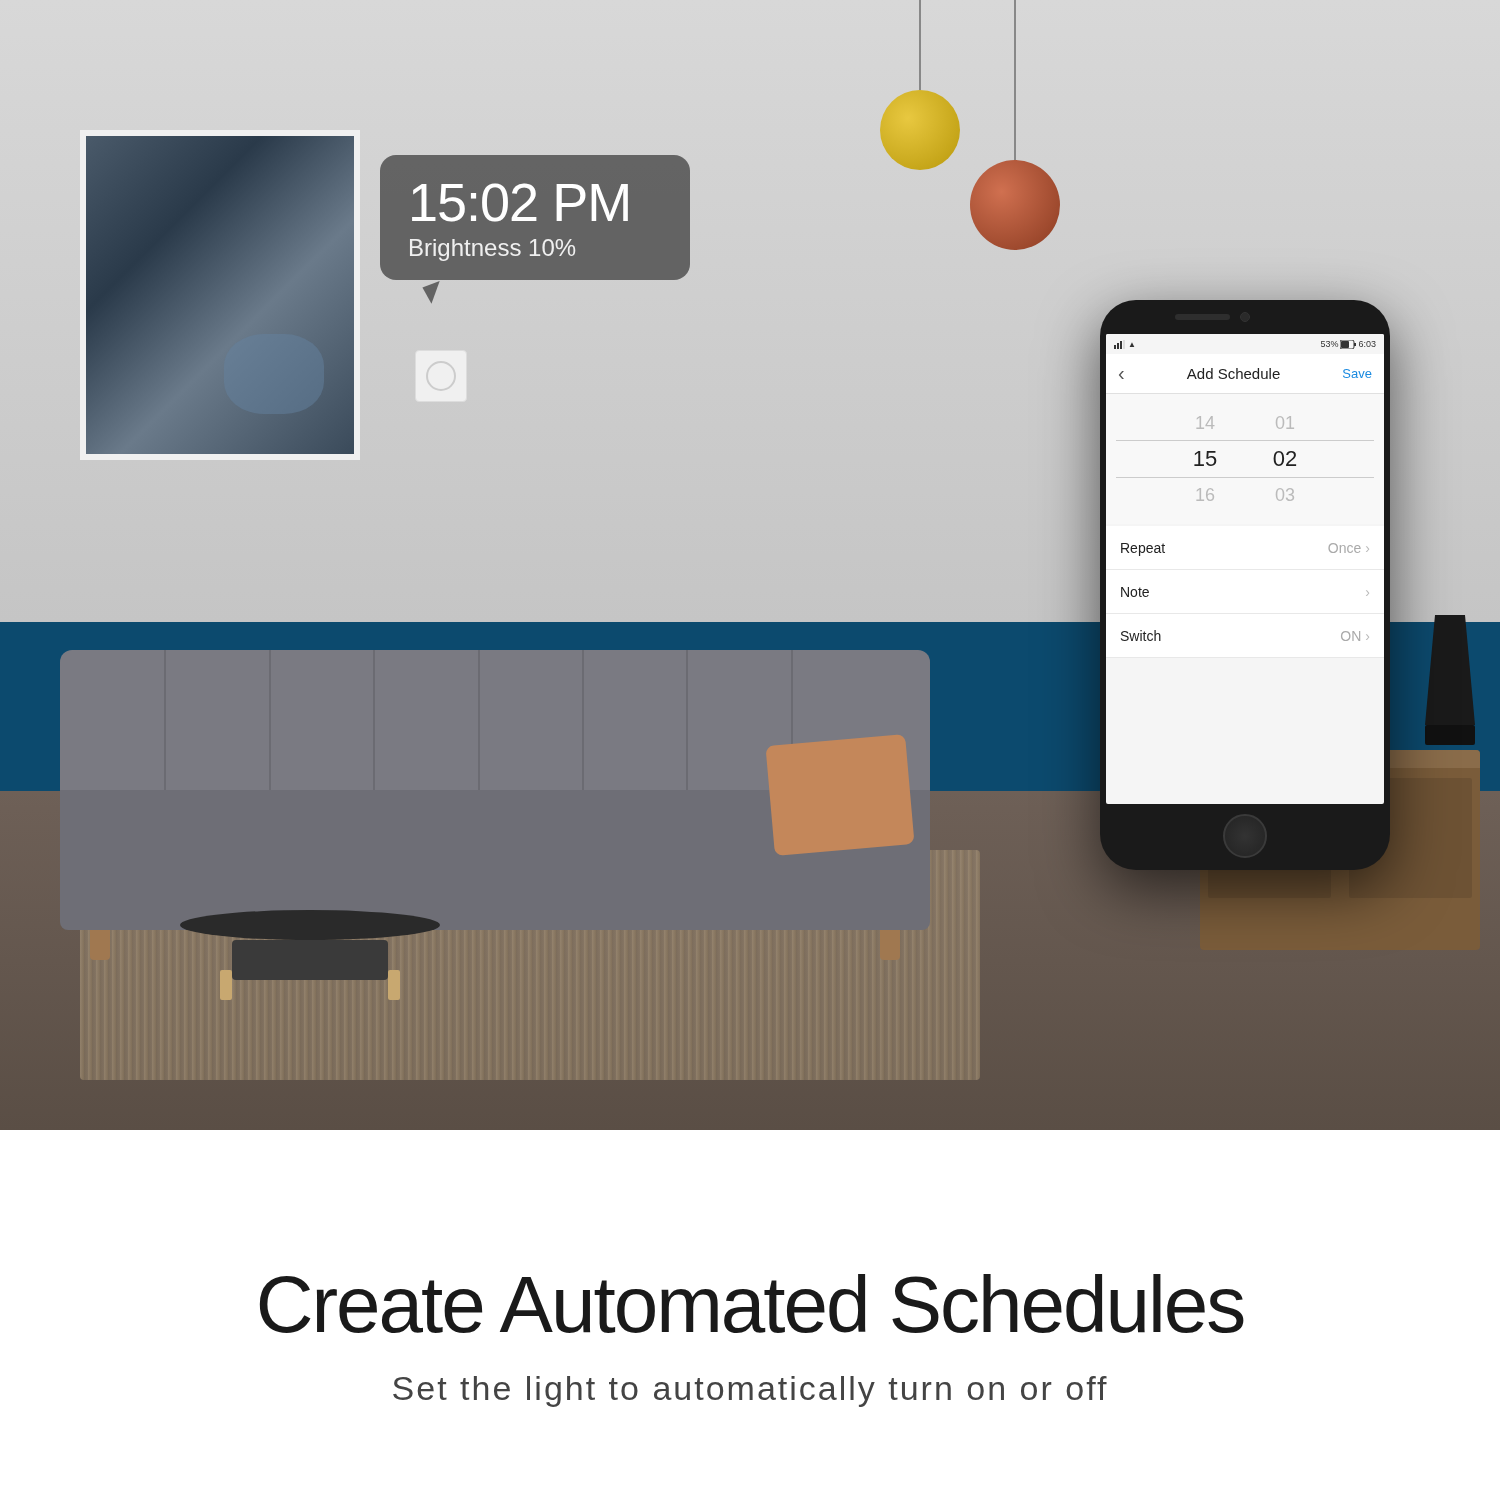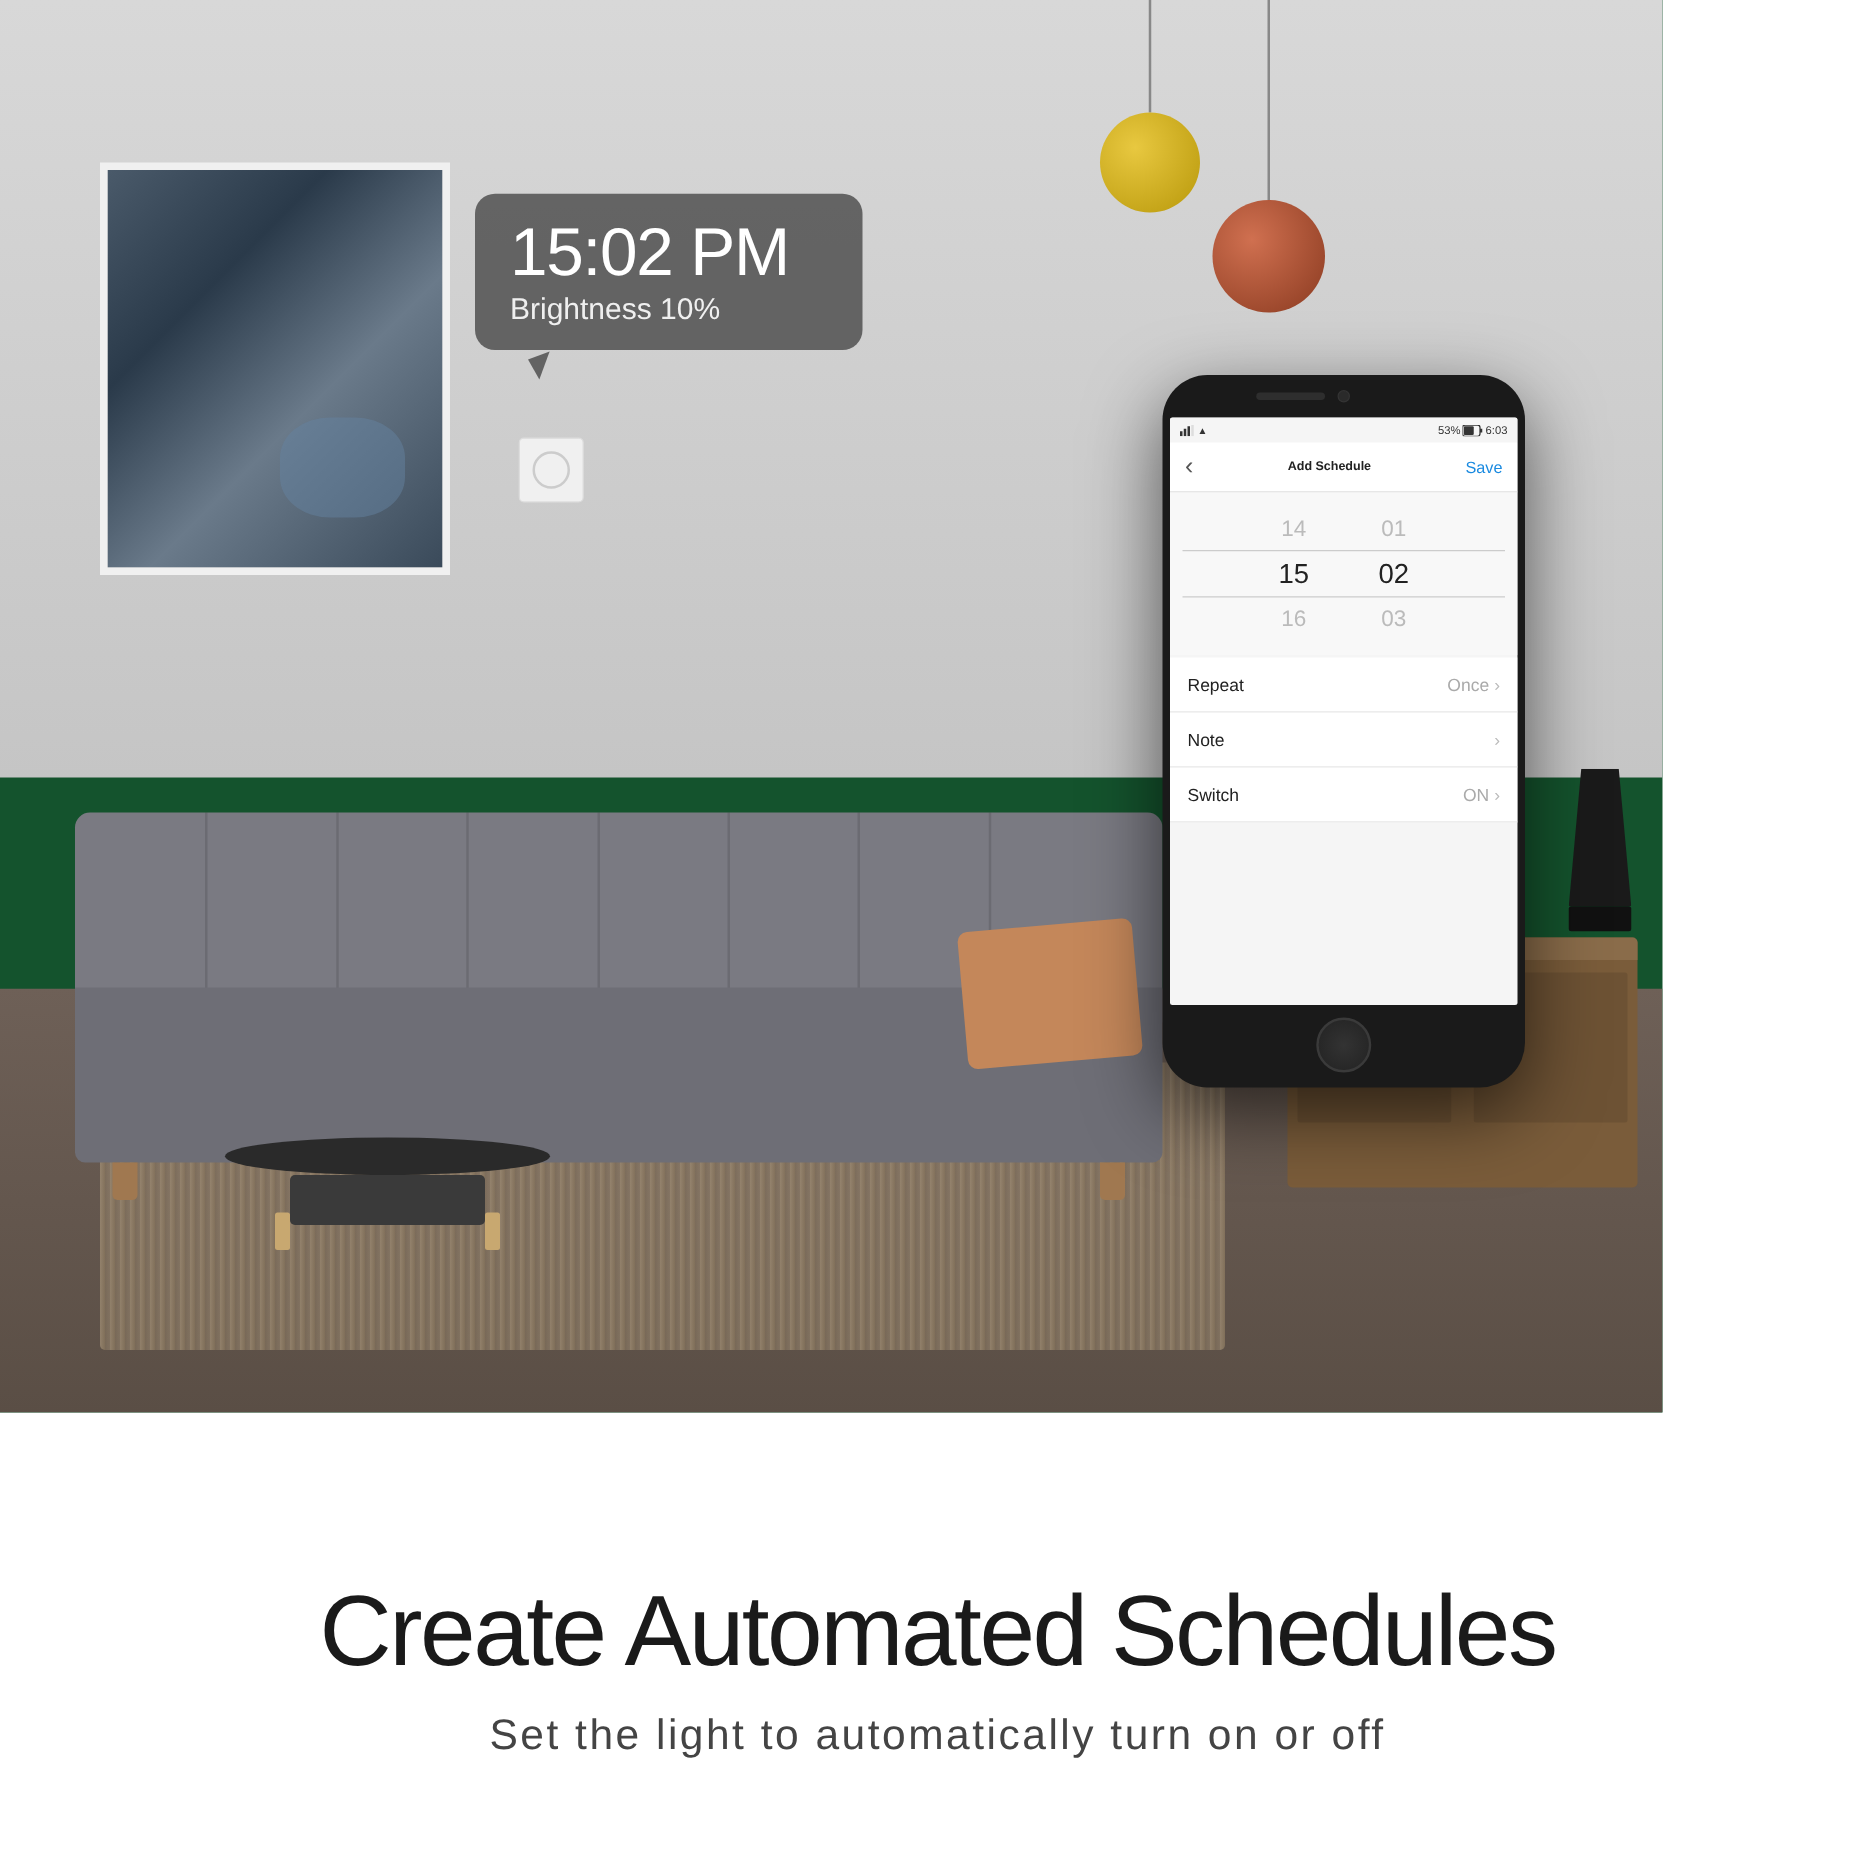--- a/index.html
+++ b/index.html
@@ -8,23 +8,23 @@
       width: 1500px;
       height: 1500px;
       overflow: hidden;
       font-family: -apple-system, BlinkMacSystemFont, 'Helvetica Neue', Arial, sans-serif;
       background: #fff;
     }
 
     
     .photo-section {
       position: relative;
-      width: 1330px;
+      width: 1500px;
       height: 1130px;
-      background: #14532d;
+      background: #0c4a6e;
       overflow: hidden;
     }
 
     
     .wall-upper {
       position: absolute;
       top: 0; left: 0; right: 0;
       height: 55%;
       background: linear-gradient(180deg, #d8d8d8 0%, #c5c5c5 100%);
     }
@@ -386,22 +386,22 @@
       align-items: center;
       justify-content: space-between;
       padding: 0 12px;
     }
     .app-header-back {
       font-size: 20px;
       color: #555;
       cursor: pointer;
     }
     .app-header-title {
-      font-size: 10px;
-      font-weight: 700;
+      font-size: 15px;
+      font-weight: 400;
       color: #222;
     }
     .app-header-save {
       font-size: 13px;
       color: #1a8ae0;
       cursor: pointer;
     }
 
     
     .time-picker {

